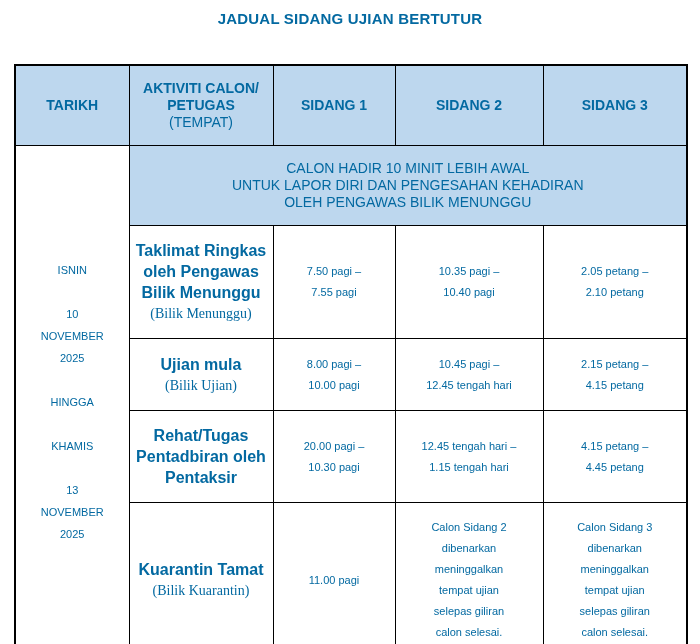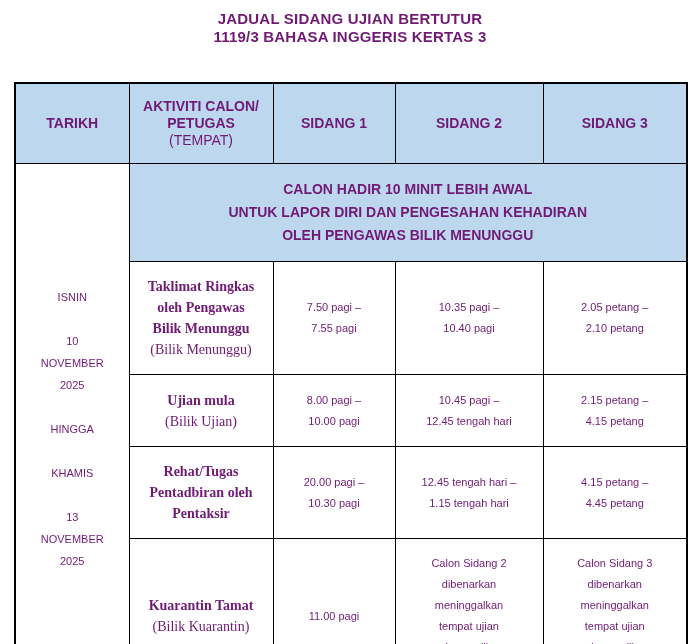--- a/index.html
+++ b/index.html
@@ -3,21 +3,21 @@
 <meta charset="utf-8">
 <style>
   * { margin: 0; padding: 0; box-sizing: border-box; }
   html, body { background: #ffffff; }
   .page {
     position: relative;
     width: 700px;
     height: 644px;
     background: #ffffff;
     font-family: "Liberation Sans", sans-serif;
-    color: #701a75;
+    color: #0369a1;
     overflow: hidden;
   }
   .title-block {
     padding-top: 10px;
     text-align: center;
   }
   .title-line {
     font-size: 15px;
     font-weight: bold;
     line-height: 18px;
@@ -47,39 +47,38 @@
   .hdr-sub  { white-space: pre-line; font-weight: normal; }
   tr.row-header > th { height: 68px; }
   tr.row-notice > td { height: 52px; }
   tr.row-1 > td { height: 100px; }
   tr.row-2 > td { height: 72px; }
   tr.row-3 > td { height: 80px; }
   tr.row-4 > td { height: 137px; }
   td.notice-cell {
     background: var(--header-bg, #BDD7EE);
     font-size: 14px;
-    font-weight: bold;
-    line-height: 23px;
+    font-weight: normal;
+    line-height: 17px;
     white-space: pre-line;
   }
   td.date-cell {
     background: #ffffff;
     font-size: 11px;
     font-weight: normal;
     line-height: 22px;
     white-space: pre-line;
     vertical-align: middle;
     padding-top: 55px;
   }
   .act-main {
-    font-size: 14px;
+    font-size: 16px;
     font-weight: bold;
     line-height: 21px;
     white-space: pre-line;
-    font-family: Liberation Serif, serif;
   }
   .act-sub {
     font-size: 14px;
     font-weight: normal;
     line-height: 21px;
     white-space: pre-line;
     font-family: Liberation Serif, serif;
   }
   td.time-cell {
     font-size: 11px;
@@ -88,21 +87,20 @@
     white-space: pre-line;
   }
 </style>
 </head>
 <body>
 
 <div class="page">
 
   <div class="title-block">
     <div class="title-line">JADUAL SIDANG UJIAN BERTUTUR</div>
-    <div class="title-line">1119/3 BAHASA INGGERIS KERTAS 3</div>
   </div>
 
   <table class="schedule">
     <colgroup>
       <col style="width:114px">
       <col style="width:144px">
       <col style="width:122px">
       <col style="width:148px">
       <col style="width:144px">
     </colgroup>

